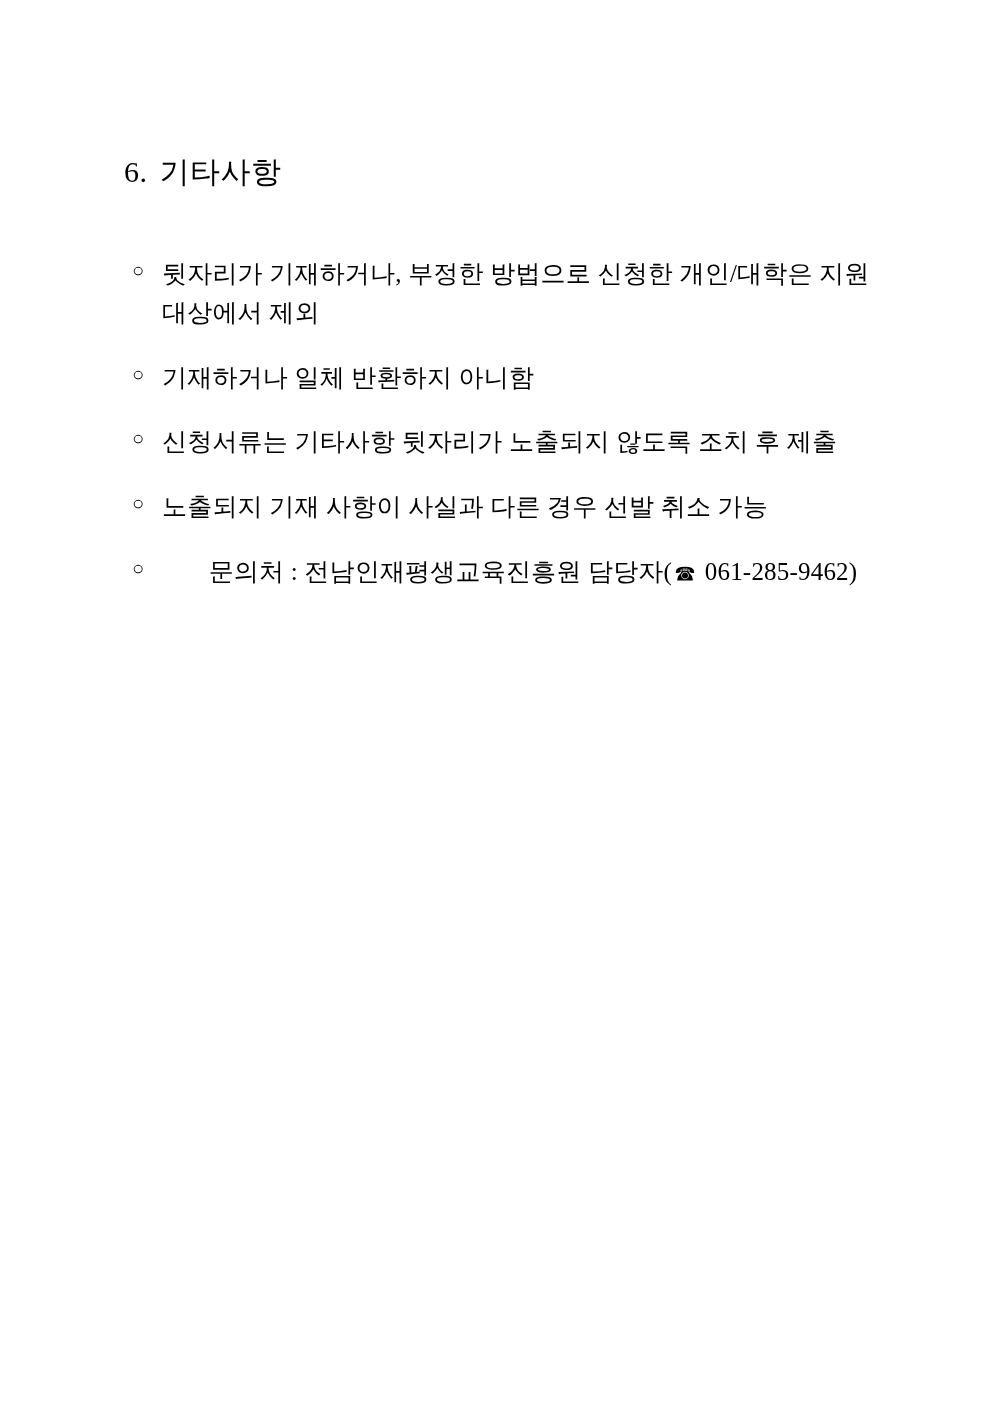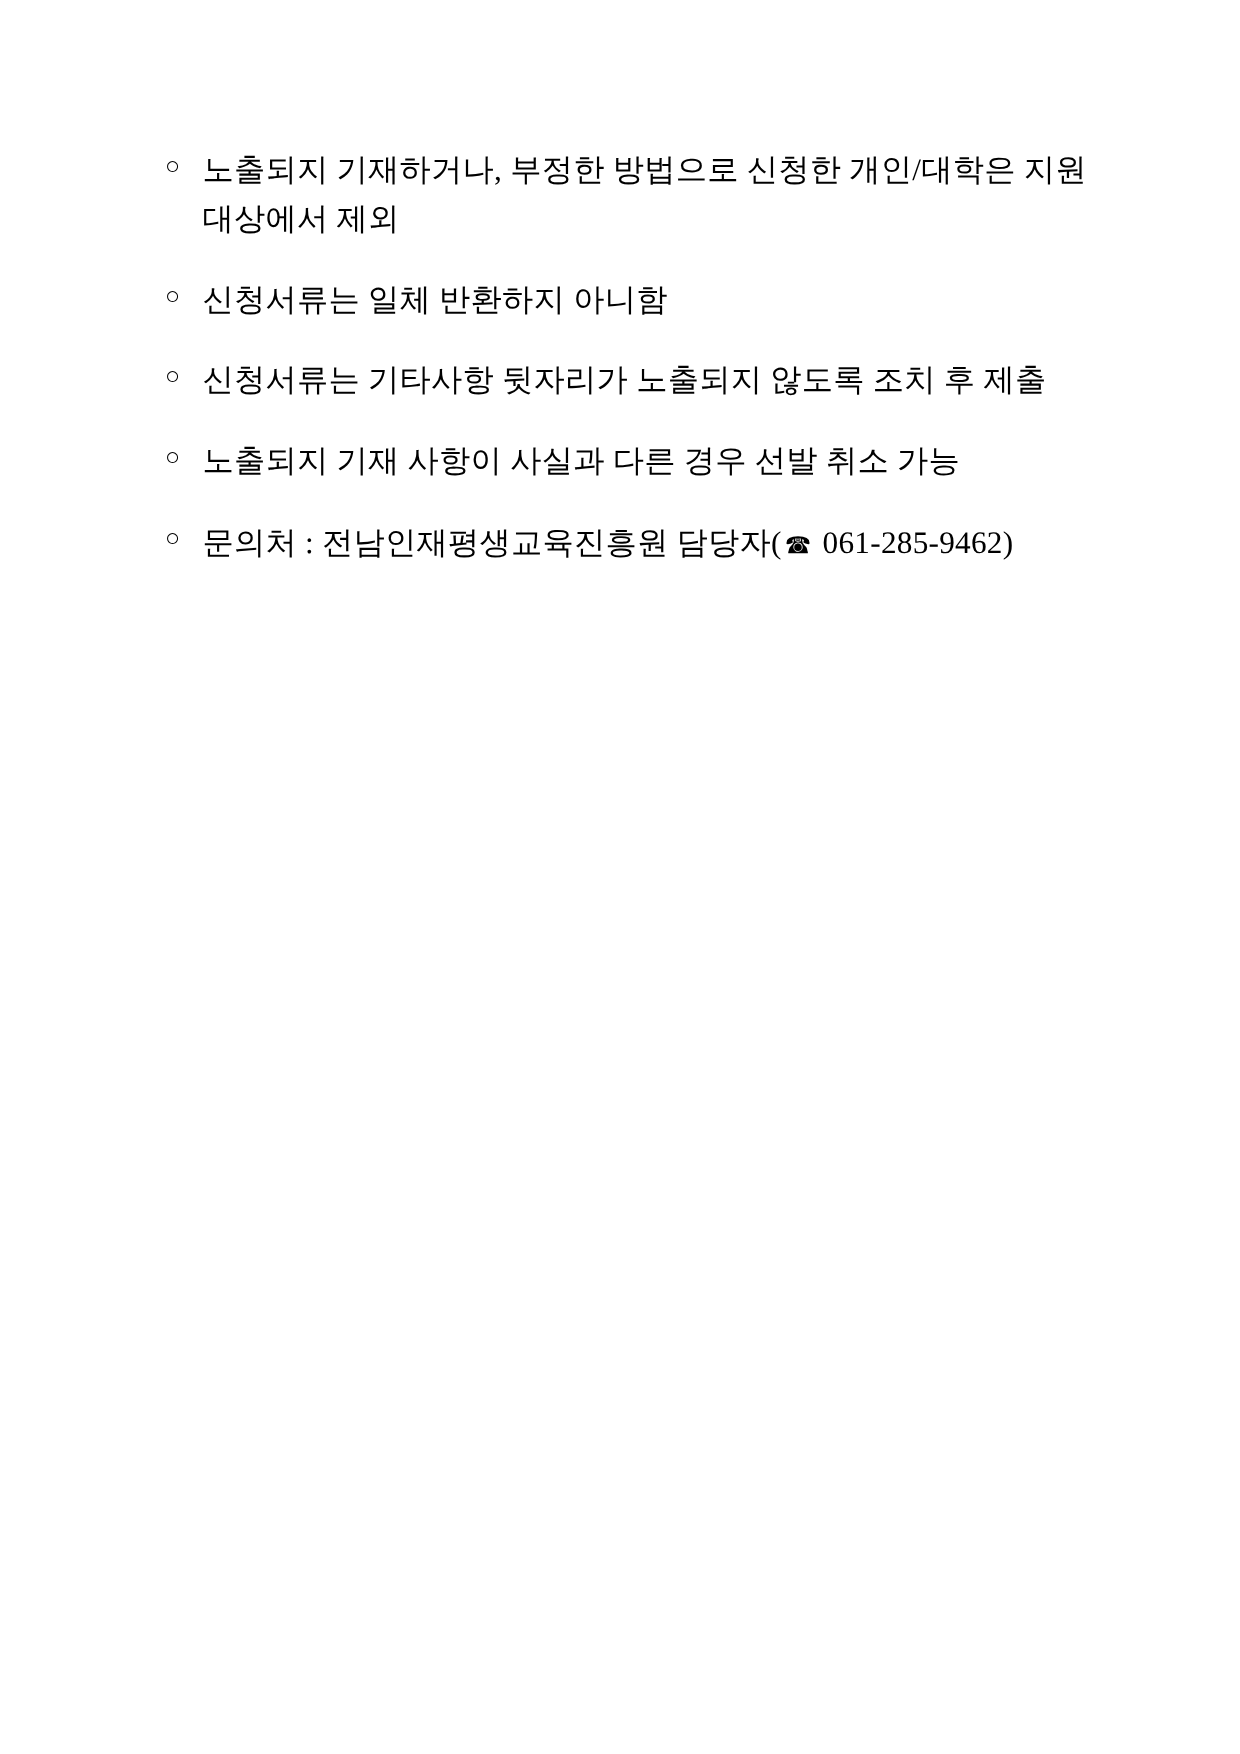--- a/index.html
+++ b/index.html
@@ -63,38 +63,42 @@
     max-width: 780px;
   }
   .phone-glyph {
     font-size: 22px;
     line-height: 1;
     vertical-align: -1px;
     margin: 0 2px;
   }
   .contact-line {
     white-space: nowrap;
+    text-align: center;
   }
 </style>
 </head>
 <body>
 
 <div class="page">
 
+  <h1 class="section-heading">
+    <span class="num">6.</span><span>기타사항</span>
+  </h1>
 
   <ul class="bullet-list">
 
     <li class="bullet-item">
       <span class="bullet-marker">○</span>
-      <span class="bullet-text">노출되지 기재하거나, 부정한 방법으로 신청한 개인/대학은 지원 대상에서 제외</span>
+      <span class="bullet-text">뒷자리가 기재하거나, 부정한 방법으로 신청한 개인/대학은 지원 대상에서 제외</span>
     </li>
 
     <li class="bullet-item">
       <span class="bullet-marker">○</span>
-      <span class="bullet-text">신청서류는 일체 반환하지 아니함</span>
+      <span class="bullet-text">기재하거나 일체 반환하지 아니함</span>
     </li>
 
     <li class="bullet-item">
       <span class="bullet-marker">○</span>
       <span class="bullet-text wide">신청서류는 기타사항 뒷자리가 노출되지 않도록 조치 후 제출</span>
     </li>
 
     <li class="bullet-item">
       <span class="bullet-marker">○</span>
       <span class="bullet-text wide">노출되지 기재 사항이 사실과 다른 경우 선발 취소 가능</span>

